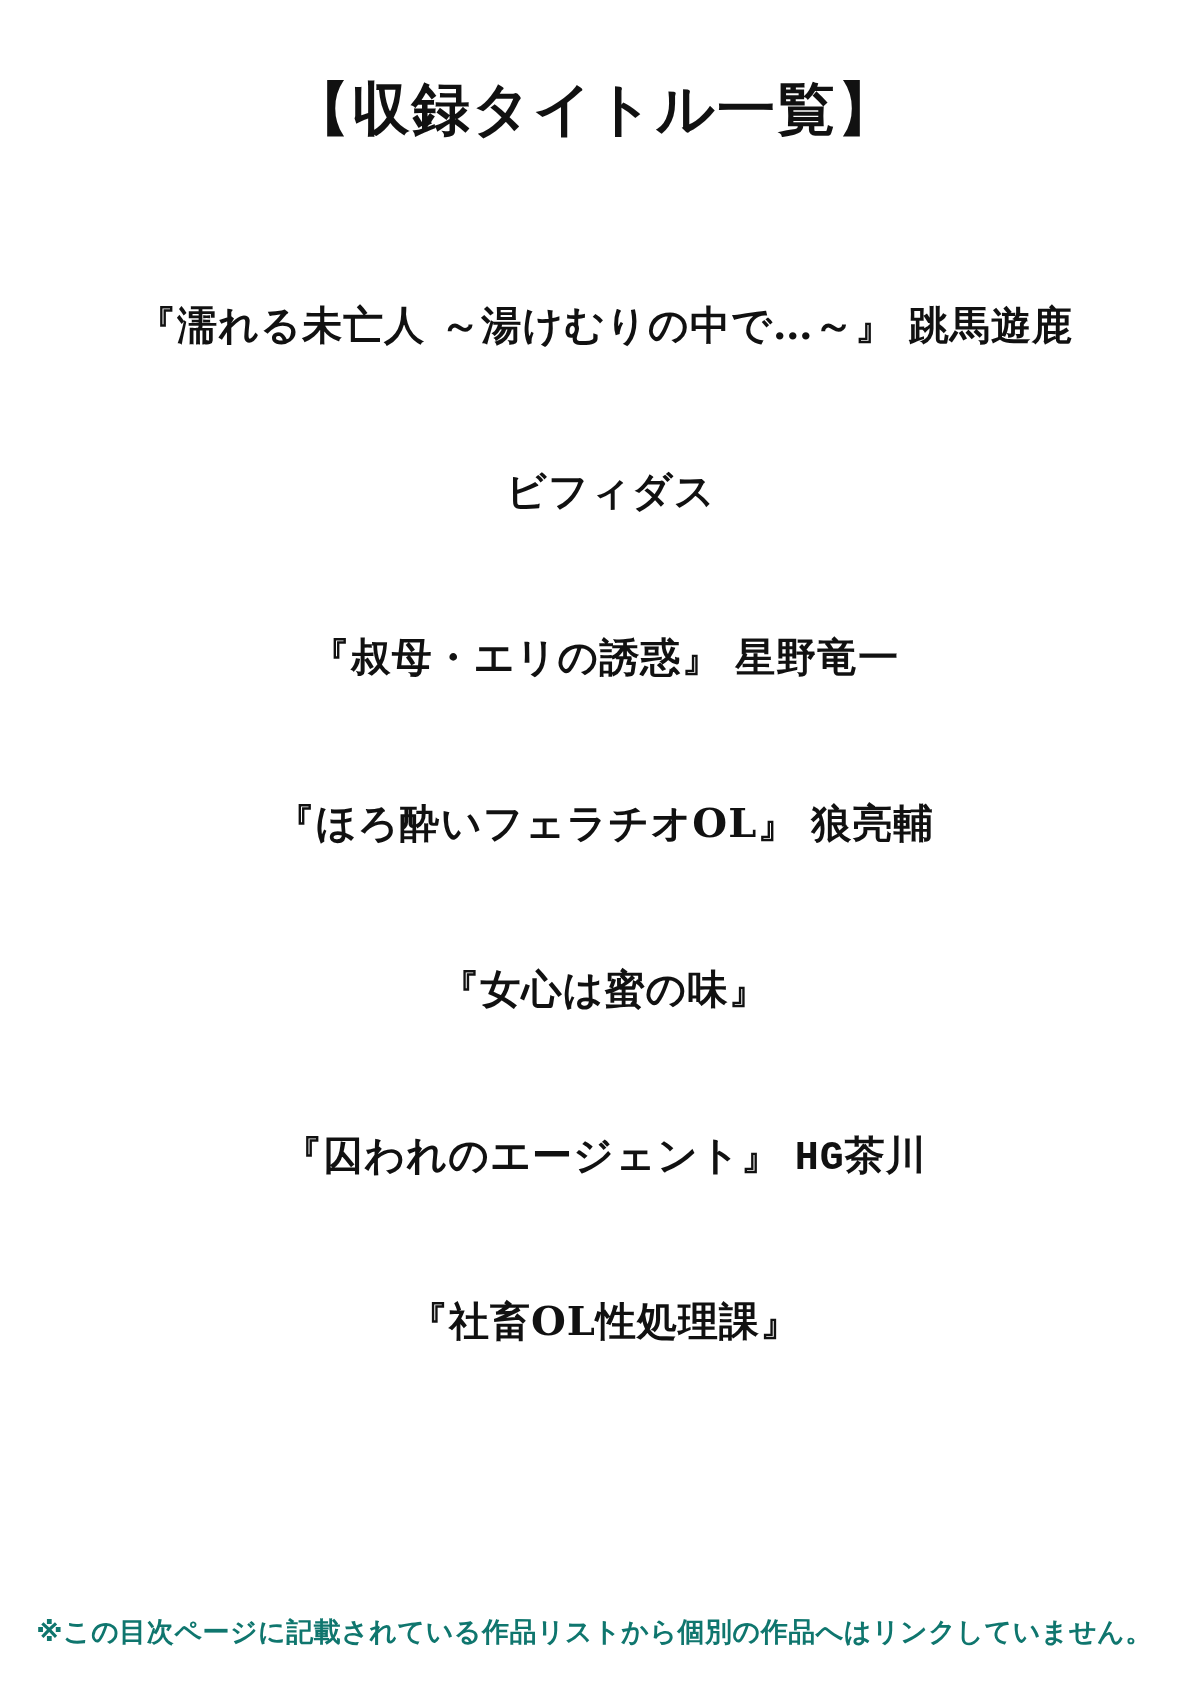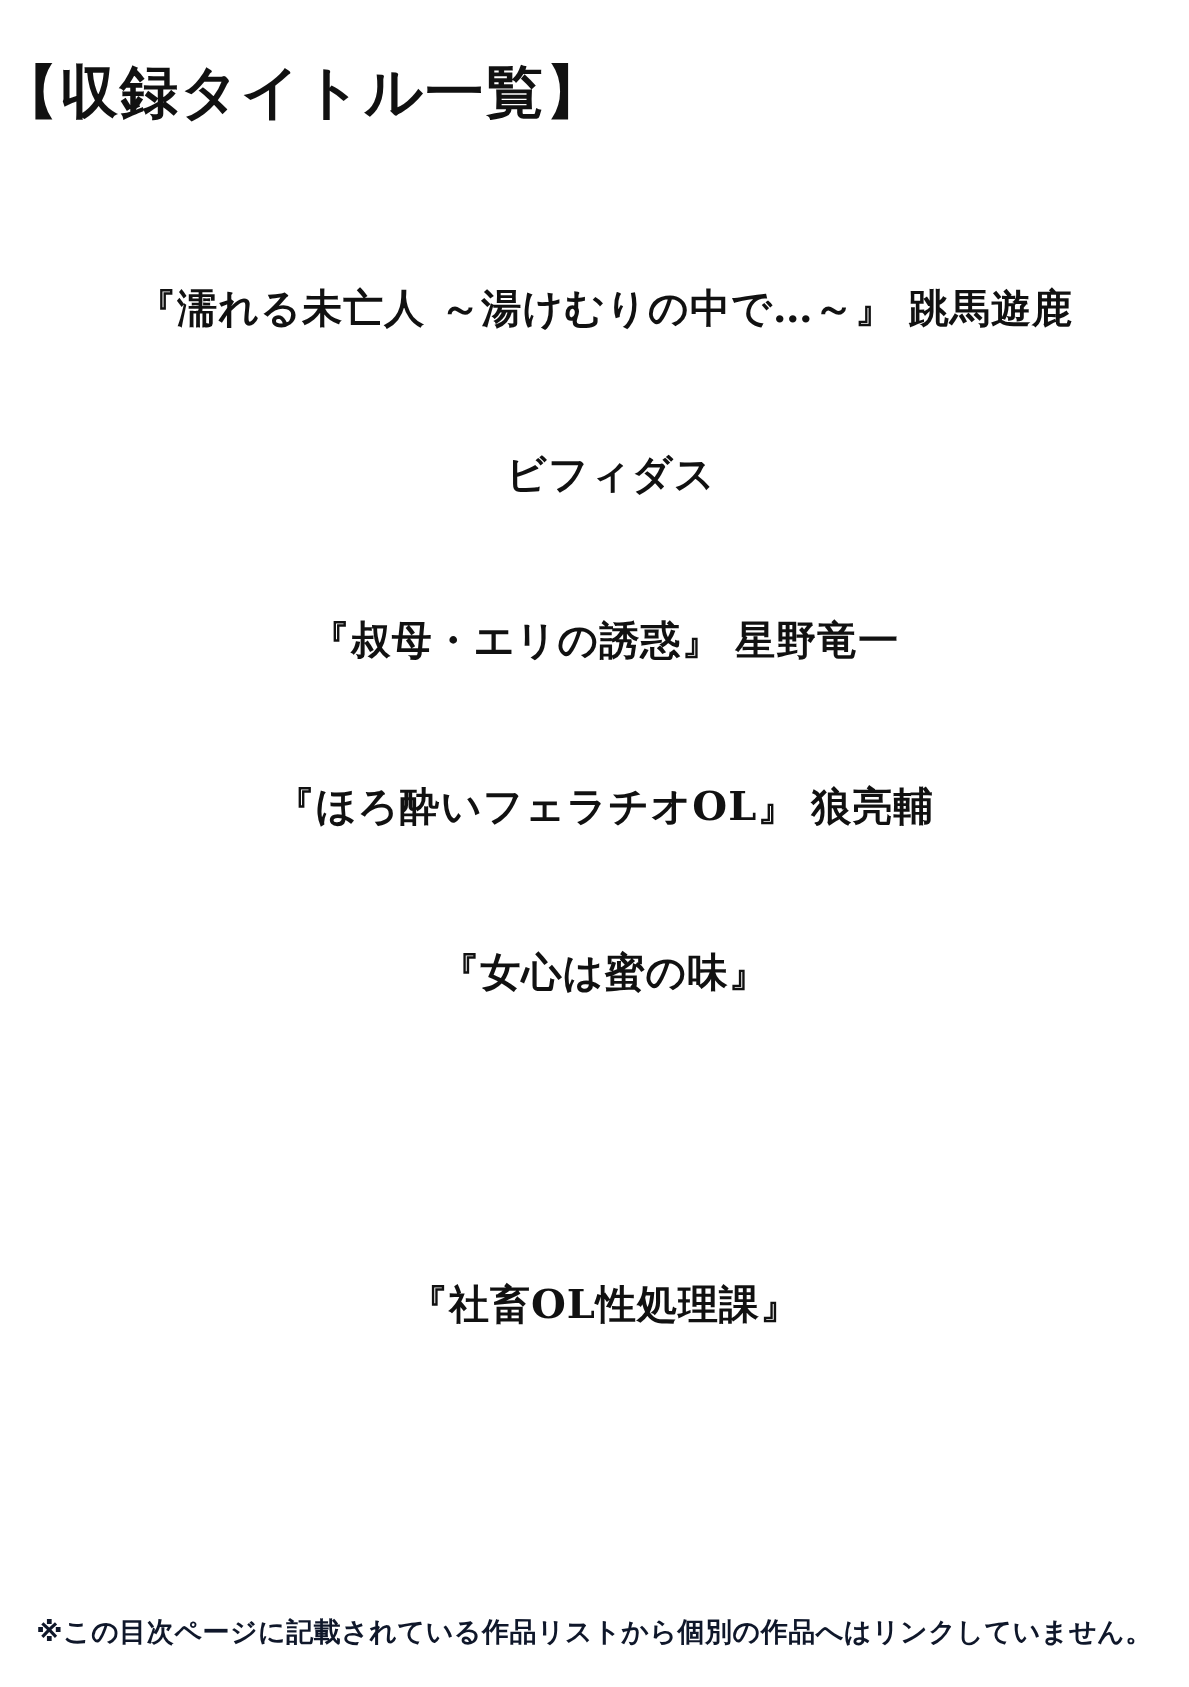--- a/index.html
+++ b/index.html
@@ -16,22 +16,22 @@
     font-family: "DejaVu Serif", "Liberation Serif", serif;
     -webkit-font-smoothing: antialiased;
   }
   .page {
     width: 100%;
     height: 100%;
     position: relative;
   }
   .page-title {
     margin: 0;
-    padding-top: 58px;
-    text-align: left;
+    padding-top: 75px;
+    text-align: center;
     font-size: 58px;
     line-height: 1.2;
     font-weight: bold;
     letter-spacing: 2px;
     font-family: "DejaVu Serif", "Liberation Serif", serif;
   }
   .toc-list {
     margin-top: 98px;
     margin-left: 20px;
   }
@@ -53,21 +53,21 @@
     position: absolute;
     left: 0;
     right: 0;
     bottom: 24px;
     text-align: center;
     font-family: "DejaVu Sans", "Liberation Sans", sans-serif;
     font-size: 27px;
     font-weight: bold;
     line-height: 2.25;
     letter-spacing: 0.5px;
-    color: #0f172a;
+    color: #0f766e;
   }
   .page-footer p {
     margin: 0;
   }
 </style>
 </head>
 <body>
 
 <div class="page">
 
@@ -92,20 +92,22 @@
     <div class="toc-item">
       <span>『ほろ酔いフェラチオOL』</span>
         <span class="author">狼亮輔</span>
     </div>
 
     <div class="toc-item">
       <span>『女心は蜜の味』</span>
     </div>
 
     <div class="toc-item">
+      <span>『囚われのエージェント』</span>
+        <span class="author">HG茶川</span>
     </div>
 
     <div class="toc-item">
       <span>『社畜OL性処理課』</span>
     </div>
 
   </div>
 
   <div class="page-footer">
     <p>※この目次ページに記載されている作品リストから個別の作品へはリンクしていません。</p>

